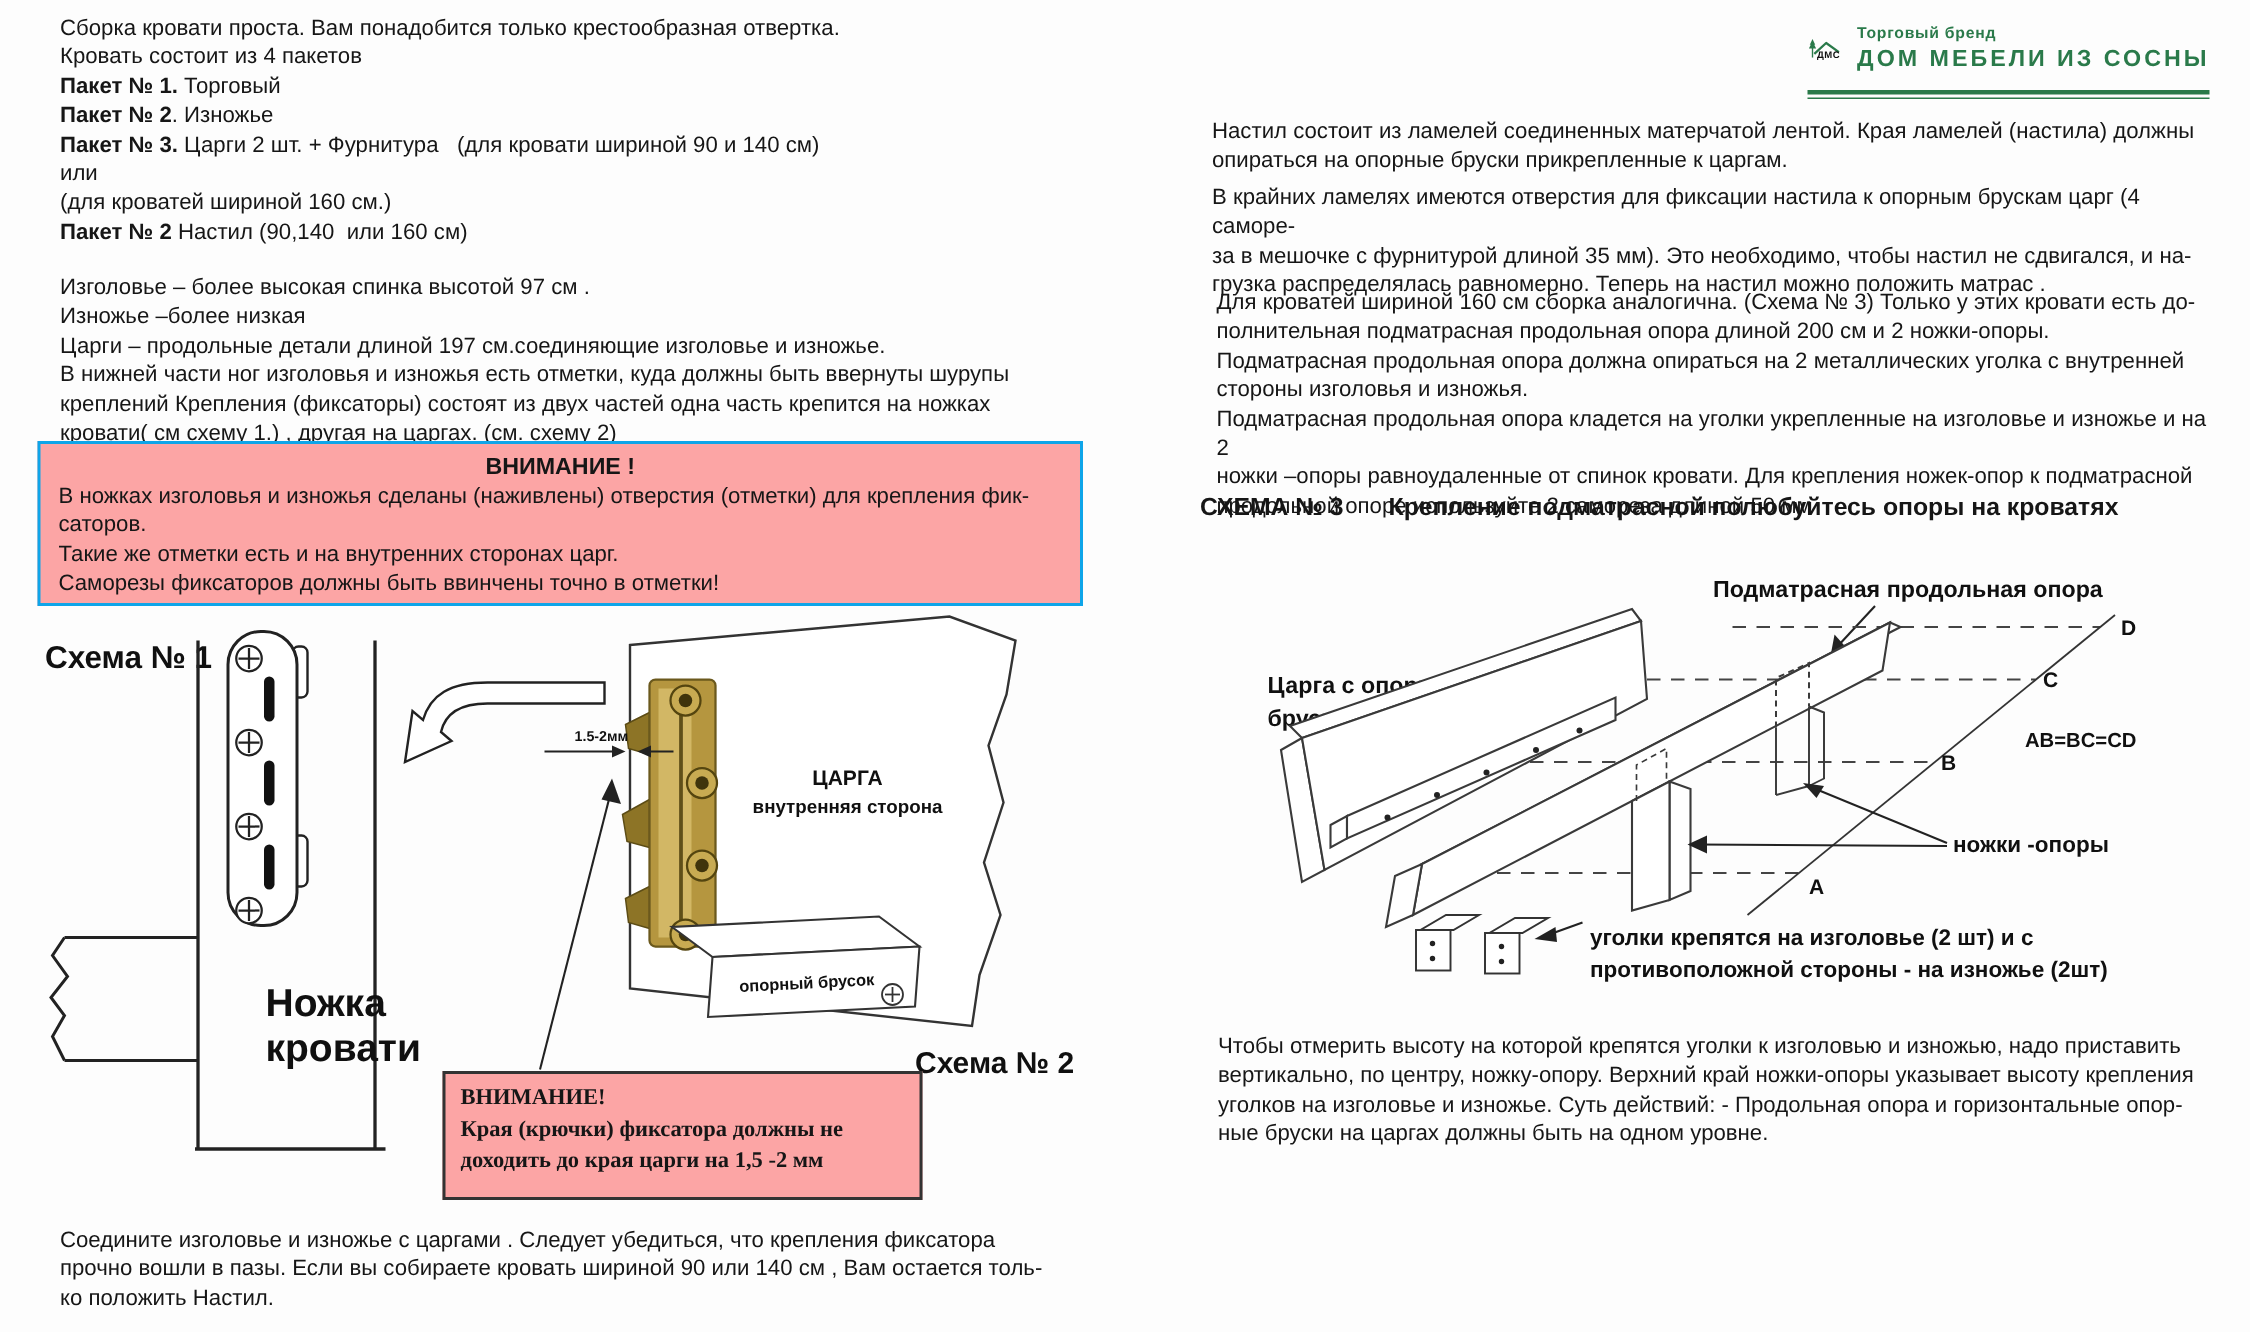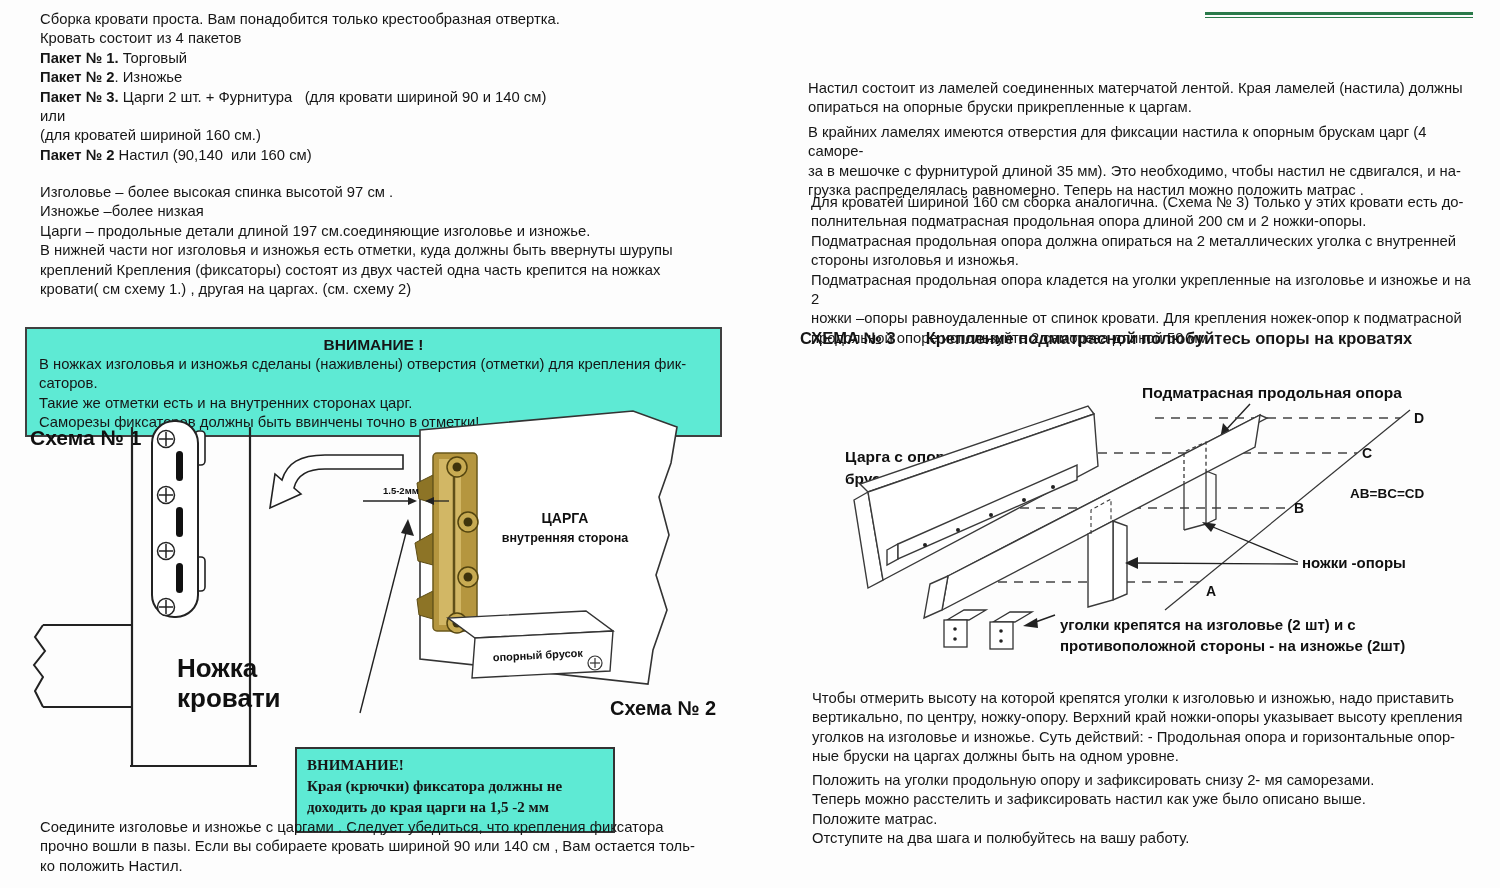--- a/index.html
+++ b/index.html
@@ -2,21 +2,21 @@
 <html><head>
 <meta charset="utf-8">
 <style>
   html,body{margin:0;padding:0;}
   .page{position:relative;width:1500px;height:888px;background:#fdfdfd;overflow:hidden;
         font-family:"Liberation Sans","DejaVu Sans",sans-serif;color:#161616;}
   .abs{position:absolute;}
   .txt{font-size:14.8px;line-height:19.4px;white-space:pre-line;}
   .line{font-size:14.8px;line-height:19.4px;white-space:pre;}
   .b{font-weight:bold;}
-  .warnbox{border:2px solid #404040;background:#5eead4;margin-top:33px;}
+  .warnbox{border:2px solid #0ea5e9;background:#fca5a5;}
   #warn1{left:25px;top:294px;width:669px;height:96px;padding:5px 12px;}
   #warn1 .wtitle{text-align:center;font-weight:bold;font-size:15.5px;line-height:21px;}
   #warn2{left:295px;top:714px;width:296px;height:70px;padding:6px 10px;border-color:#333;}
   #warn2 .wt2{font-weight:bold;font-size:15px;line-height:21px;white-space:pre;font-family:Liberation Serif, serif;}
   .rcol{width:665px;}
   .h3row{display:flex;gap:30px;font-weight:bold;font-size:16.5px;}
   
   #logo{left:1205px;top:8px;width:268px;}
   .logorow{display:flex;align-items:flex-start;gap:10px;}
   .brandtxt{padding-top:8px;}
@@ -158,20 +158,35 @@
     <div class="wt2">ВНИМАНИЕ!</div>
     <div class="wt2">Края (крючки) фиксатора должны не</div>
     <div class="wt2">доходить до края царги на 1,5 -2 мм</div>
   </div>
 
   <div class="abs txt" style="left:40px;top:818px;width:700px;">Соедините изголовье и изножье с царгами . Следует убедиться, что крепления фиксатора
 прочно вошли в пазы. Если вы собираете кровать шириной 90 или 140 см , Вам остается толь-
 ко положить  Настил.</div>
 
   <div class="abs" id="logo">
+    <div class="logorow">
+      <svg width="76" height="48" viewBox="0 0 76 48">
+        <g fill="#2a7a4a">
+          <polygon points="3,25 19,25 11,9"></polygon>
+          <polygon points="5,17 17,17 11,4"></polygon>
+          <rect x="9.5" y="24" width="3" height="21"></rect>
+        </g>
+        <path d="M15,37 L41,13 L69,33" fill="none" stroke="#2a7a4a" stroke-width="5" stroke-linejoin="round"></path>
+        <text x="21" y="46" font-size="21" font-weight="bold" fill="#2a7a4a" letter-spacing="1">ДМС</text>
+      </svg>
+      <div class="brandtxt">
+        <div class="tagline" style="color: rgb(42, 122, 74);">Торговый бренд</div>
+        <div class="brandname" style="color: rgb(42, 122, 74);">ДОМ МЕБЕЛИ ИЗ СОСНЫ</div>
+      </div>
+    </div>
     <div class="rule-thick" style="background: rgb(42, 122, 74);"></div>
     <div class="rule-thin" style="background: rgb(42, 122, 74);"></div>
   </div>
 
   <div class="abs txt rcol" style="left:808px;top:79px;">Настил  состоит из ламелей соединенных матерчатой лентой. Края ламелей (настила) должны
 опираться на опорные бруски прикрепленные к царгам.</div>
   <div class="abs txt rcol" style="left:808px;top:123px;">В крайних ламелях имеются отверстия для фиксации настила к опорным брускам царг (4 саморе-
 за в мешочке с фурнитурой длиной  35 мм). Это необходимо, чтобы настил не сдвигался, и на-
 грузка распределялась равномерно. Теперь на настил можно положить матрас  .</div>
   <div class="abs txt rcol" style="left:811px;top:193px;">Для кроватей шириной  160 см сборка аналогична. (Схема № 3)  Только у этих кровати есть до-
@@ -271,18 +286,14 @@
       <polygon points="213,274 227,266 228,276" fill="#222"></polygon>
     </g>
     <text x="250" y="278" font-size="15" font-weight="bold">уголки крепятся на изголовье (2 шт) и с</text>
     <text x="250" y="299" font-size="15" font-weight="bold">противоположной стороны - на изножье (2шт)</text>
   </svg>
 
   <div class="abs txt rcol" style="left:812px;top:689px;">Чтобы отмерить высоту на которой крепятся уголки к изголовью и изножью, надо  приставить
 вертикально, по центру, ножку-опору. Верхний край ножки-опоры указывает высоту крепления
 уголков на изголовье и изножье. Суть действий: - Продольная опора и горизонтальные опор-
 ные бруски на царгах должны быть на одном уровне.</div>
-  <div class="abs txt rcol" style="left:812px;top:771px;">Положить на уголки продольную  опору и зафиксировать снизу 2- мя саморезами.
-Теперь можно  расстелить и зафиксировать настил как уже было описано выше.
-Положите матрас.
-Отступите на два шага и полюбуйтесь на вашу работу.</div>
 
 </div>
 
 </body></html>

